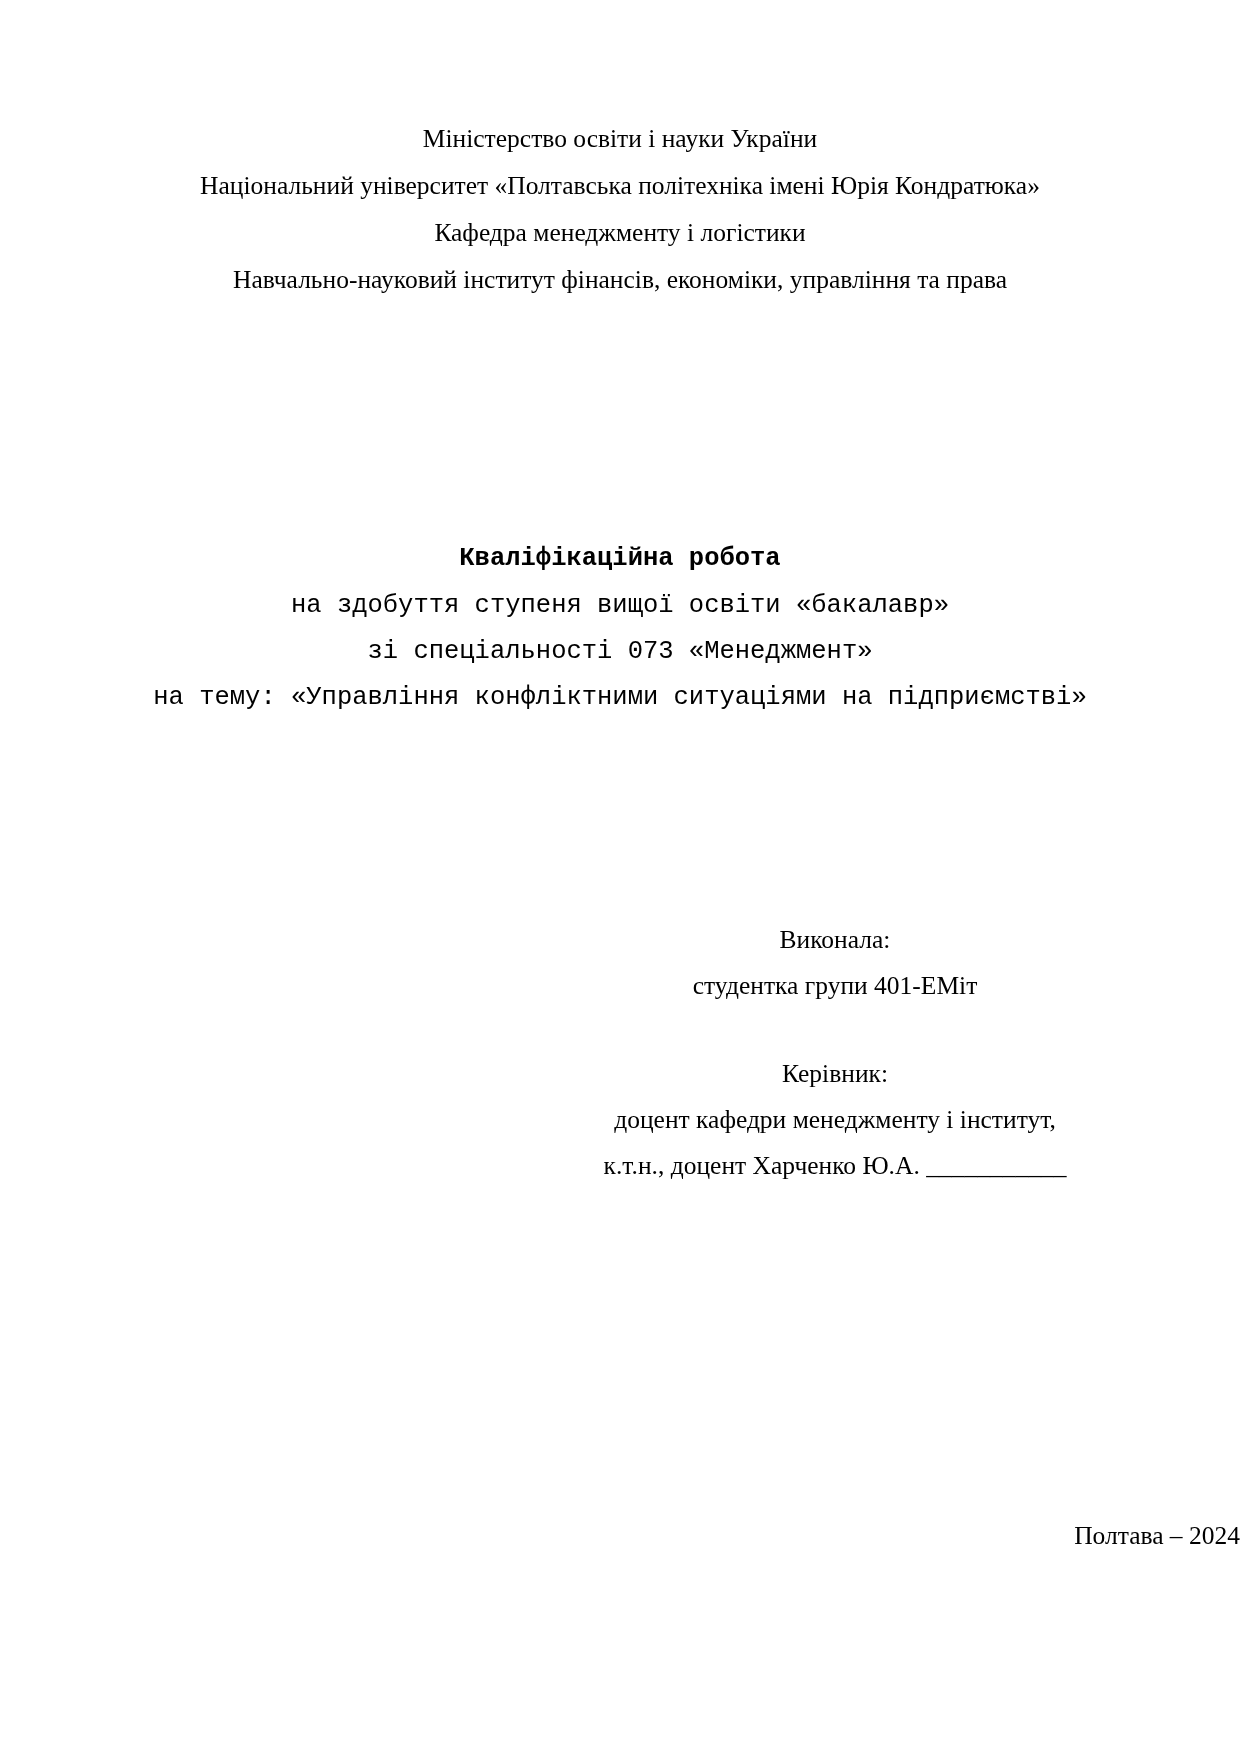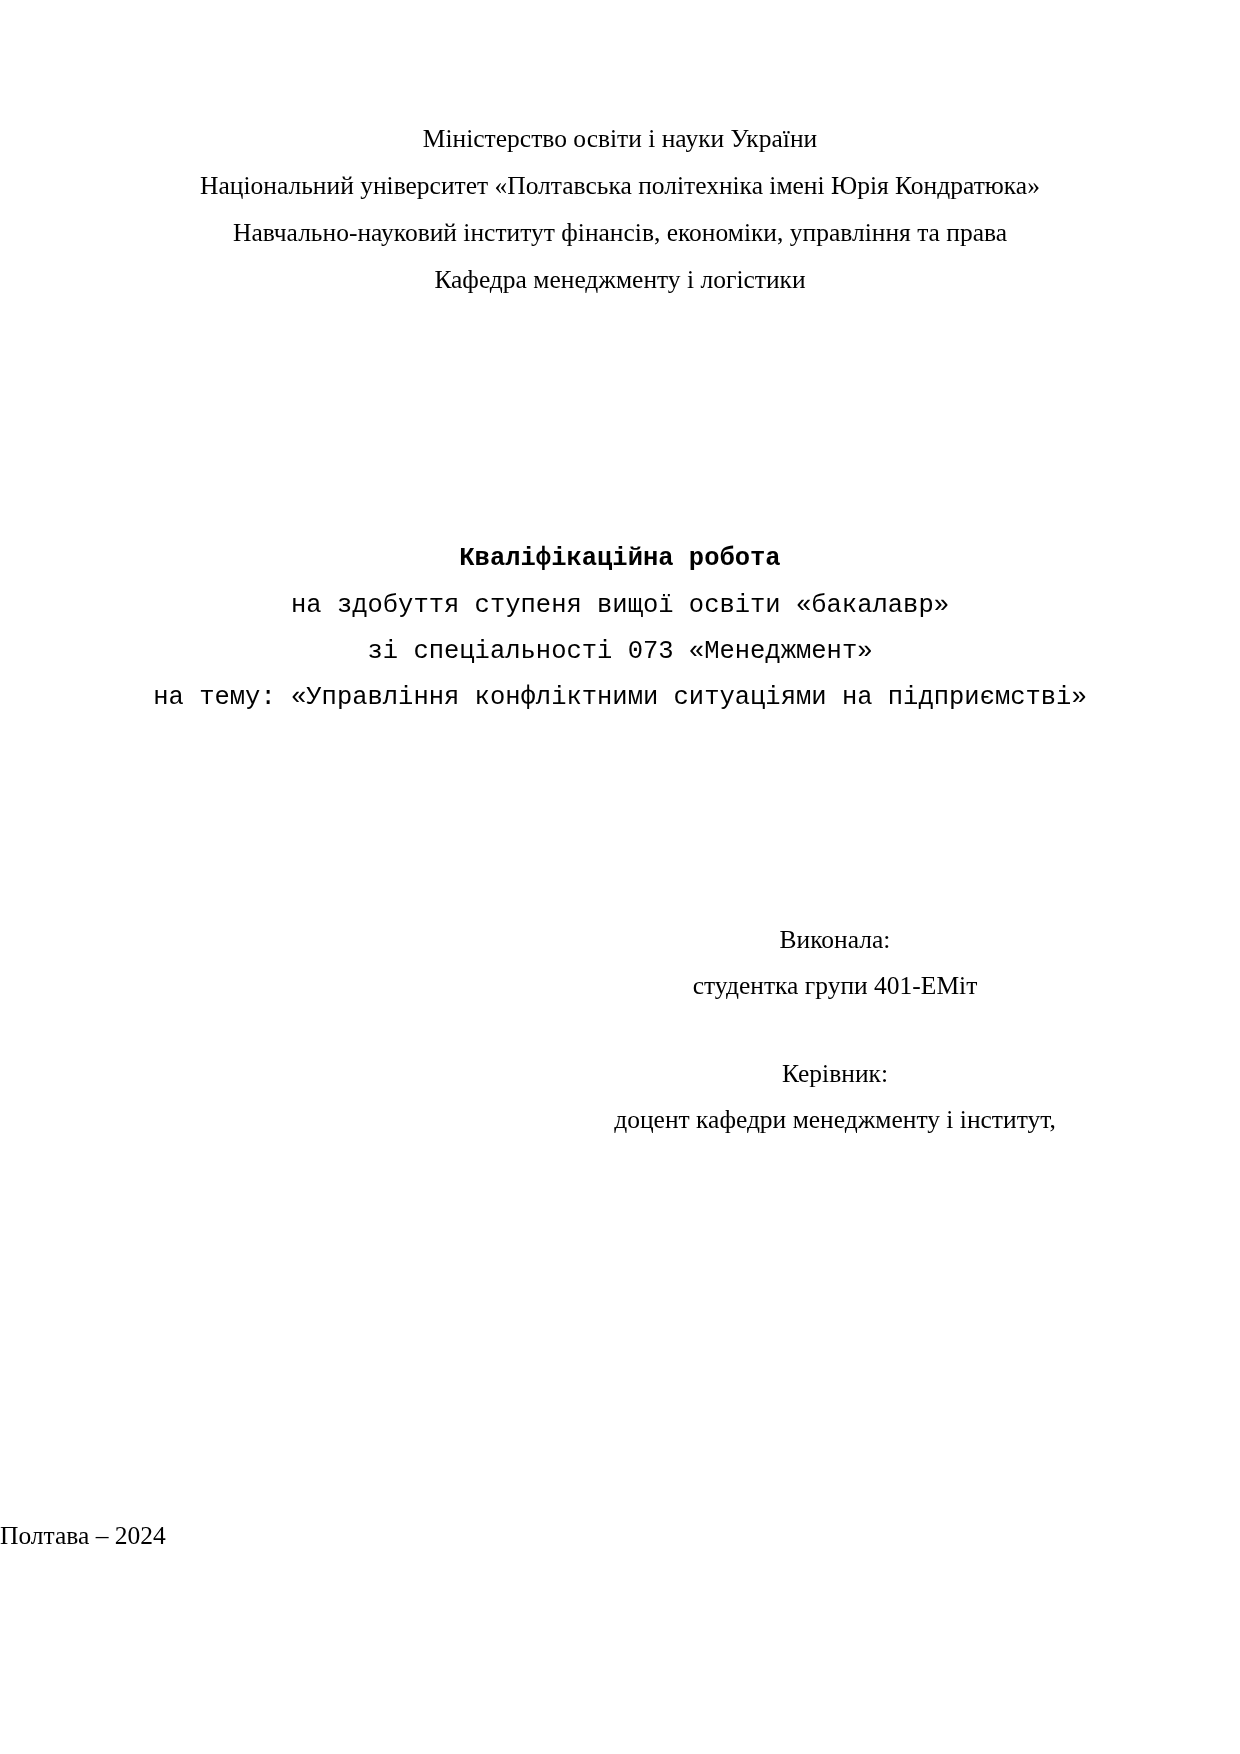--- a/index.html
+++ b/index.html
@@ -60,51 +60,52 @@
     line-height: 46px;
   }
   .sig-gap {
     height: 42px;
   }
   .footer-block {
     position: absolute;
     left: 0;
     right: 0;
     bottom: 120px;
-    text-align: left;
+    text-align: right;
   }
   .footer-block .line {
     font-size: 25.5px;
     line-height: 40px;
   }
 </style>
 </head>
 <body>
 
 <div class="page">
 
   <div class="block-center header-block">
     <div class="line">Міністерство освіти і науки України</div>
     <div class="line">Національний університет «Полтавська політехніка імені Юрія Кондратюка»</div>
+    <div class="line">Кафедра менеджменту і логістики</div>
     <div class="line">Навчально-науковий інститут фінансів, економіки, управління та права</div>
-    <div class="line">Кафедра менеджменту і логістики</div>
   </div>
 
   <div class="block-center title-block">
     <div class="title-main">Кваліфікаційна робота</div>
     <div class="line">на здобуття ступеня вищої освіти «бакалавр»</div>
     <div class="line">зі спеціальності 073 «Менеджмент»</div>
     <div class="line">на тему: «Управління конфліктними ситуаціями на підприємстві»</div>
   </div>
 
   <div class="signature-block">
     <div class="line">Виконала:</div>
     <div class="line">студентка групи 401-ЕМіт</div>
     <div class="sig-gap"></div>
     <div class="line">Керівник:</div>
     <div class="line">доцент кафедри менеджменту і інститут,</div>
+    <div class="line">к.т.н., доцент Харченко Ю.А. ___________</div>
   </div>
 
   <div class="footer-block">
     <div class="line">Полтава – 2024</div>
   </div>
 
 </div>
 
 </body></html>

